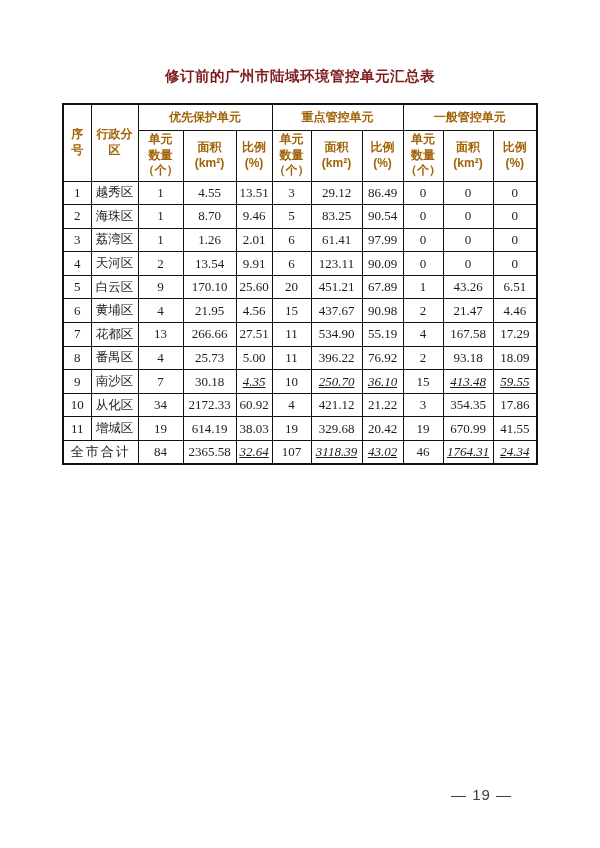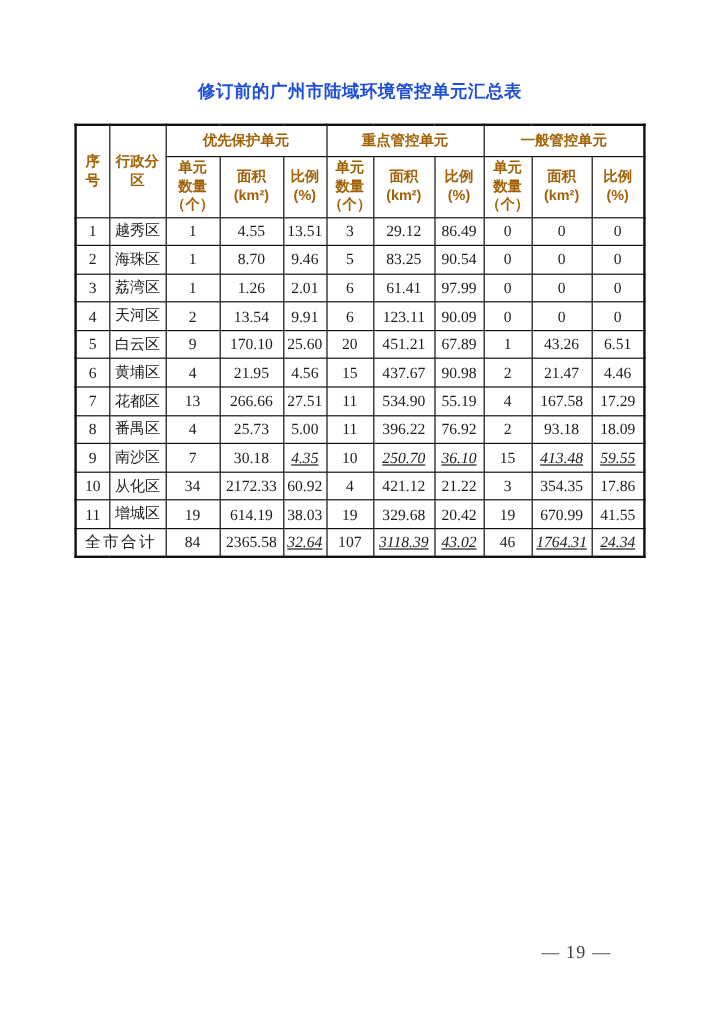--- a/index.html
+++ b/index.html
@@ -16,21 +16,21 @@
   .doc-title {
     position: absolute;
     top: 67px;
     left: 0;
     width: 600px;
     text-align: center;
     font-size: 14.5px;
     font-weight: bold;
     font-family: "Liberation Serif", "DejaVu Serif", serif;
     letter-spacing: 0.5px;
-    color: #1d4ed8;
+    color: #7f1d1d;
   }
   table.summary {
     position: absolute;
     left: 62px;
     top: 103px;
     width: 474px;
     border-collapse: collapse;
     table-layout: fixed;
     border: 2px solid #111;
   }
@@ -65,21 +65,21 @@
   tr.total-row { height: 23px; }
   td.total-label-cell {
     font-size: 13px;
     letter-spacing: 2px;
   }
   .page-number {
     position: absolute;
     left: 451px;
     top: 786px;
     font-size: 15px;
-    font-family: Liberation Serif, serif;
+    font-family: Liberation Sans, sans-serif;
     color: #3d3d3d;
     letter-spacing: 1px;
   }
 </style>
 </head>
 <body>
 
 <div class="doc-title">修订前的广州市陆域环境管控单元汇总表</div>
 
 <table class="summary">

